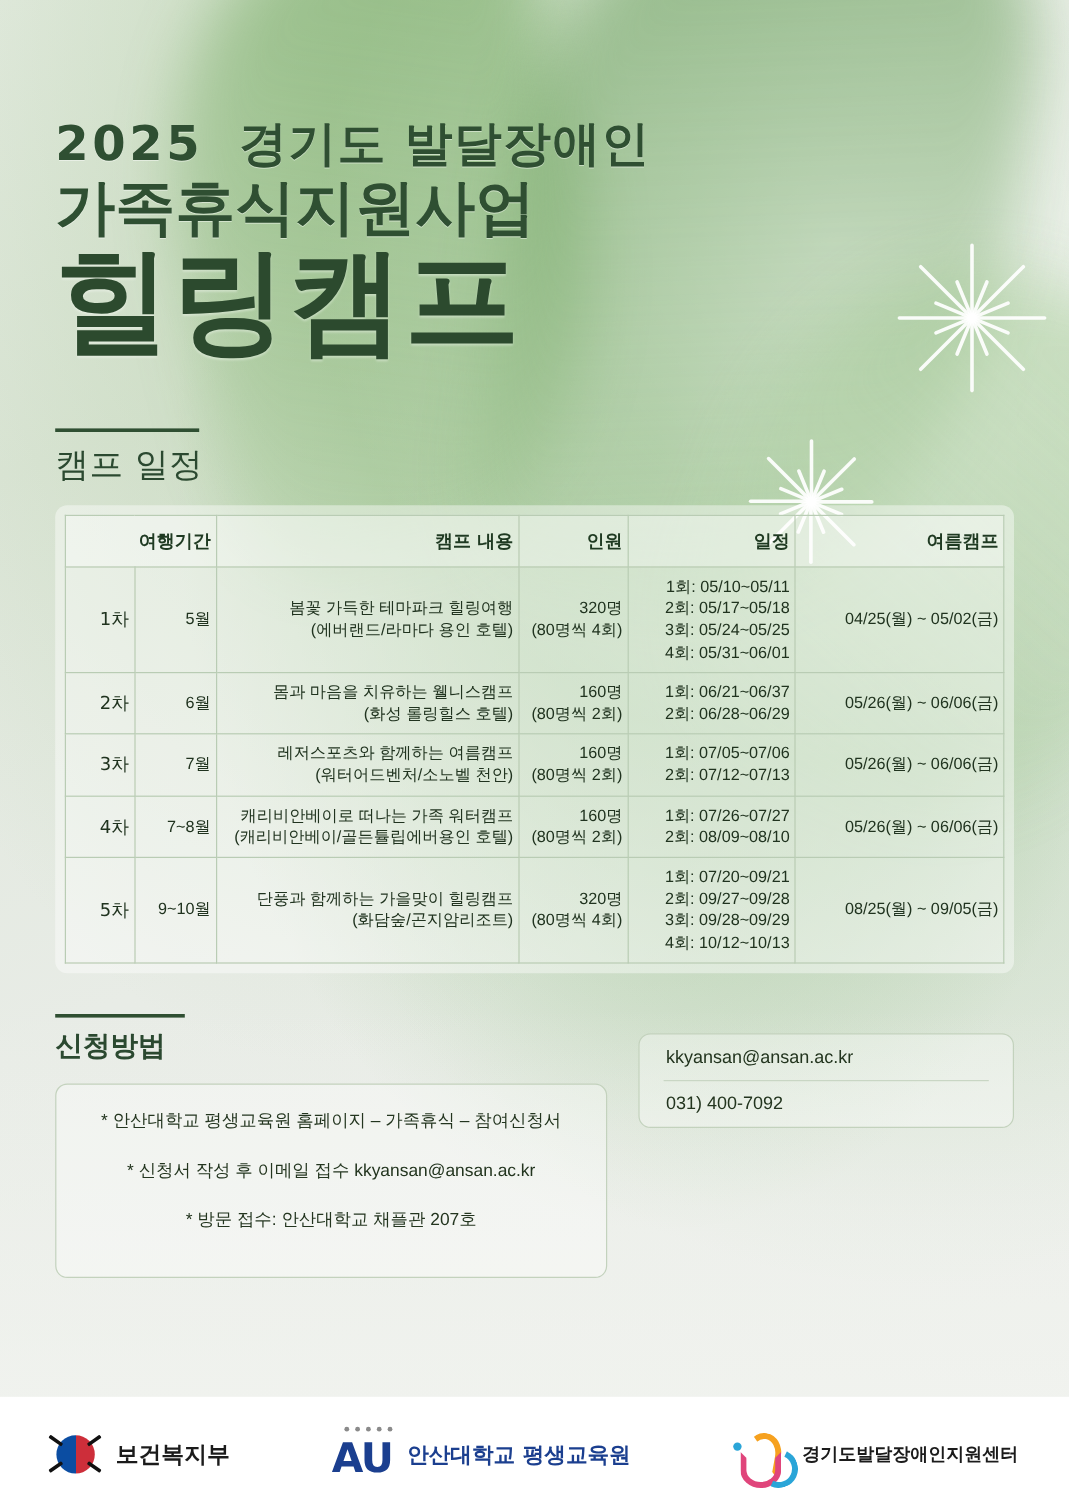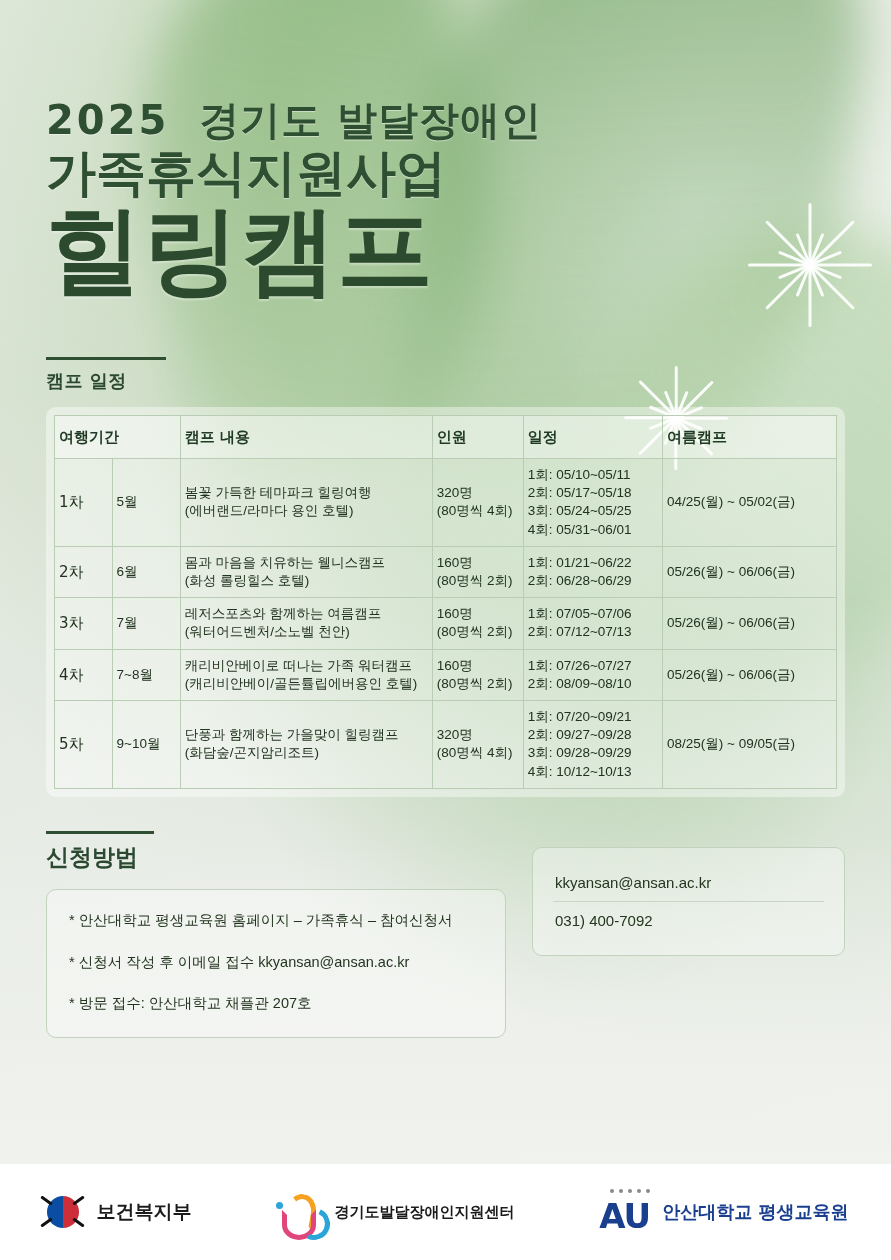--- a/index.html
+++ b/index.html
@@ -101,43 +101,43 @@
   
   .section-head {
     margin-top: 46px;
     display: inline-block;
   }
   .section-rule {
     width: 120px; height: 3px; background: #2f4f32; margin-bottom: 9px;
   }
   .section-title {
     font-family: "DejaVu Sans", sans-serif;
-    font-weight: bold;
-    font-size: 18px;
+    font-weight: normal;
+    font-size: 28px;
     color: #2b4930;
     letter-spacing: 0.5px;
   }
 
   
   .table-wrap {
     margin-top: 14px;
     background: rgba(255,255,255,0.42);
     border-radius: 10px;
     padding: 8px 8px;
   }
   table.schedule {
     width: 100%;
     border-collapse: collapse;
     font-size: 13.5px;
     color: #20331f;
   }
   table.schedule th, table.schedule td {
     border: 1px solid #b9ccb4;
     padding: 7px 4px;
-    text-align: left;
+    text-align: right;
     vertical-align: middle;
     line-height: 1.35;
   }
   table.schedule thead th {
     font-family: "DejaVu Sans", sans-serif;
     font-weight: bold;
     font-size: 15px;
     padding: 11px 4px;
     color: #1f3a22;
     background: rgba(255,255,255,0.30);
@@ -171,36 +171,37 @@
     font-size: 23px;
     color: #2b4930;
   }
   .head2.contact { letter-spacing: 14px; }
 
   .apply-box {
     margin-top: 16px;
     border: 1px solid #c3d2bd;
     border-radius: 10px;
     background: rgba(255,255,255,0.34);
-    padding: 20px 22px 22px 22px;
+    padding: 20px 22px 35px 22px;
+    text-align: center;
   }
   .apply-box .line {
     font-size: 14.5px;
     color: #23351f;
     line-height: 1.5;
     margin-bottom: 20px;
   }
   .apply-box .line:last-child { margin-bottom: 0; }
 
   .contact-box {
     margin-top: 16px;
     border: 1px solid #c3d2bd;
     border-radius: 10px;
     background: rgba(255,255,255,0.34);
-    padding: 16px 20px;
+    padding: 1px 20px;
   }
   .contact-box .c-line {
     font-size: 15px;
     color: #23351f;
     padding: 10px 2px;
   }
   .contact-box .c-sep { height: 1px; background: #c9d6c4; }
 
   
   .footer {
@@ -364,21 +365,21 @@
               <td class="month">6월</td>
               <td class="content-cell">
                 <span class="cell-line">몸과 마음을 치유하는 웰니스캠프</span>
                 <span class="cell-line">(화성 롤링힐스 호텔)</span>
               </td>
               <td class="count">
                 <span class="cell-line">160명</span>
                 <span class="cell-line">(80명씩 2회)</span>
               </td>
               <td class="rounds">
-                <span class="cell-line">1회: 01/21~06/22</span>
+                <span class="cell-line">1회: 06/21~06/37</span>
                 <span class="cell-line">2회: 06/28~06/29</span>
               </td>
               <td class="apply">05/26(월) ~ 06/06(금)</td>
             </tr>
             <tr>
               <td class="no">3차</td>
               <td class="month">7월</td>
               <td class="content-cell">
                 <span class="cell-line">레저스포츠와 함께하는 여름캠프</span>
                 <span class="cell-line">(워터어드벤처/소노벨 천안)</span>
@@ -463,41 +464,41 @@
 
     <div class="logo">
       <div class="taegeuk">
         <div class="circ"></div>
         <div class="bar b1"></div>
           <div class="bar b2"></div>
         <div class="bar b3"></div>
           <div class="bar b4"></div>
       </div>
       <div class="logo-text">보건복지부</div>
-    </div>
-
-    <div class="logo">
-      <div class="gg-mark">
-        <div class="dotb"></div>
-        <div class="arc1"></div>
-        <div class="arc2"></div>
-        <div class="arc3"></div>
-      </div>
-      <div class="logo-text small">경기도발달장애인지원센터</div>
     </div>
 
     <div class="logo">
       <div style="display:flex;flex-direction:column;align-items:flex-end;">
         <div class="au-dots">
           <span></span>
             <span></span>
             <span></span>
             <span></span>
             <span></span>
         </div>
         <div class="au-mark">AU</div>
       </div>
       <div class="logo-text au">안산대학교 평생교육원</div>
     </div>
 
+    <div class="logo">
+      <div class="gg-mark">
+        <div class="dotb"></div>
+        <div class="arc1"></div>
+        <div class="arc2"></div>
+        <div class="arc3"></div>
+      </div>
+      <div class="logo-text small">경기도발달장애인지원센터</div>
+    </div>
+
   </div>
 
 </div>
 
 </body></html>

